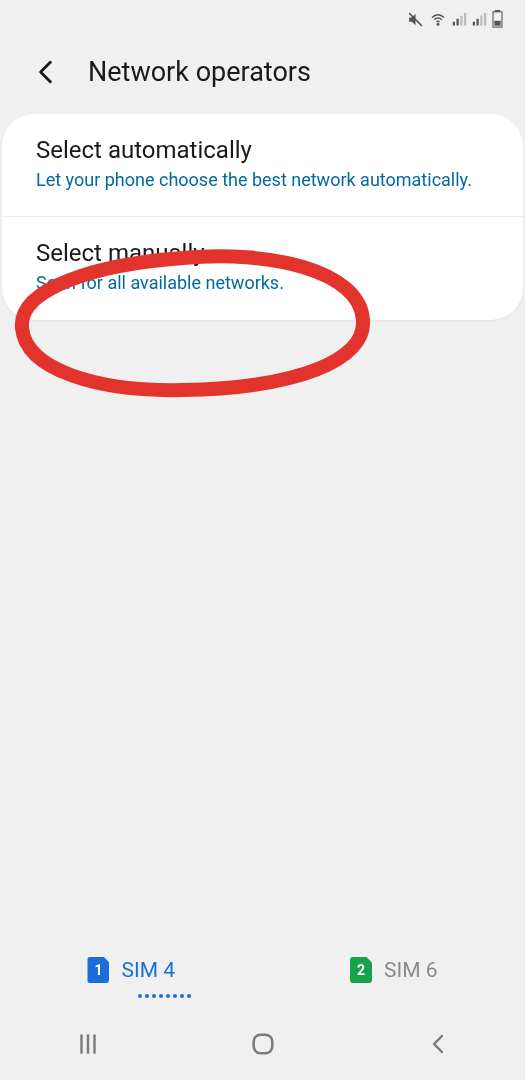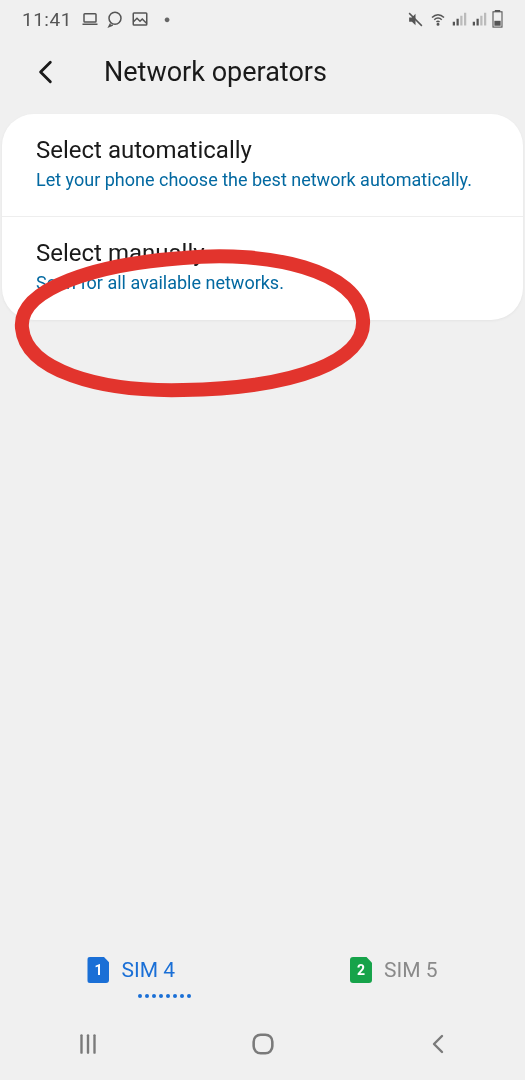--- a/index.html
+++ b/index.html
@@ -24,21 +24,21 @@
   .status-right { margin-left: auto; display: flex; align-items: center; gap: 5px; }
   .status-time { font-weight: 400; letter-spacing: 0.5px; margin-right: 2px;}
   .status-dot { font-size: 11px; margin-left: 8px; color:#666; }
   .icn { display: inline-flex; }
 
   
   .header {
     display: flex;
     align-items: center;
     padding: 18px 20px 20px 32px;
-    gap: 44px;
+    gap: 28px;
   }
   .back-btn { width: 28px; height: 28px; display:flex; align-items:center; justify-content:center;}
   .page-title { font-size: 27px; color:#1a1a1a; font-weight:400;}
 
   
   .card {
     background: #fff;
     border-radius: 32px;
     margin: 6px 2px 16px;
     box-shadow: 0 1px 3px rgba(0,0,0,.05);
@@ -112,42 +112,20 @@
     align-items: center;
     justify-content: space-around;
     color: #7a7a7a;
   }
   .nav-btn { display:flex; align-items:center; justify-content:center; width:60px; height:40px;}
 </style>
 </head>
 <body>
 
 <div class="status-bar">
-  <div class="status-left">
-    <span class="status-time">11:41</span>
-    <span class="icn">
-      <svg width="18" height="18" viewBox="0 0 24 24" fill="none" stroke="#555" stroke-width="2">
-          <rect x="4" y="5" width="16" height="11" rx="1"></rect>
-          <path d="M2 19h20"></path>
-        </svg>
-    </span>
-    <span class="icn">
-      <svg width="18" height="18" viewBox="0 0 24 24" fill="none" stroke="#555" stroke-width="2">
-          <circle cx="12" cy="11" r="8"></circle>
-          <path d="M6 18l-2 4 5-2"></path>
-        </svg>
-    </span>
-    <span class="icn">
-      <svg width="18" height="18" viewBox="0 0 24 24" fill="none" stroke="#555" stroke-width="2">
-          <rect x="3" y="4" width="18" height="16" rx="1"></rect>
-          <path d="M3 16l5-5 4 4 3-3 6 6"></path>
-        </svg>
-    </span>
-    <span class="status-dot">●</span>
-  </div>
   <div class="status-right">
     <span class="icn">
       <svg width="17" height="17" viewBox="0 0 24 24" fill="#555">
           <path d="M3 9h4l5-5v16l-5-5H3z"></path>
           <path d="M3 3l18 18" stroke="#555" stroke-width="2" fill="none"></path>
         </svg>
     </span>
     <span class="icn">
       <svg width="18" height="18" viewBox="0 0 24 24" fill="none" stroke="#555" stroke-width="2">
           <path d="M4 10c5-5 11-5 16 0"></path>
@@ -210,21 +188,21 @@
            C10 40, 90 16, 175 10 Z" fill="none" stroke="#e2342d" stroke-width="14" stroke-linejoin="round" stroke-linecap="round"></path>
 </svg>
 
 <div class="sim-tabs">
   <div class="sim-tab active">
     <span class="sim-chip blue">1</span>
     <span>SIM 4</span>
   </div>
   <div class="sim-tab inactive">
     <span class="sim-chip green">2</span>
-    <span>SIM 5</span>
+    <span>SIM 6</span>
   </div>
 </div>
 <div class="sim-underline">
   <i></i>
     <i></i>
     <i></i>
     <i></i>
     <i></i>
     <i></i>
     <i></i>

